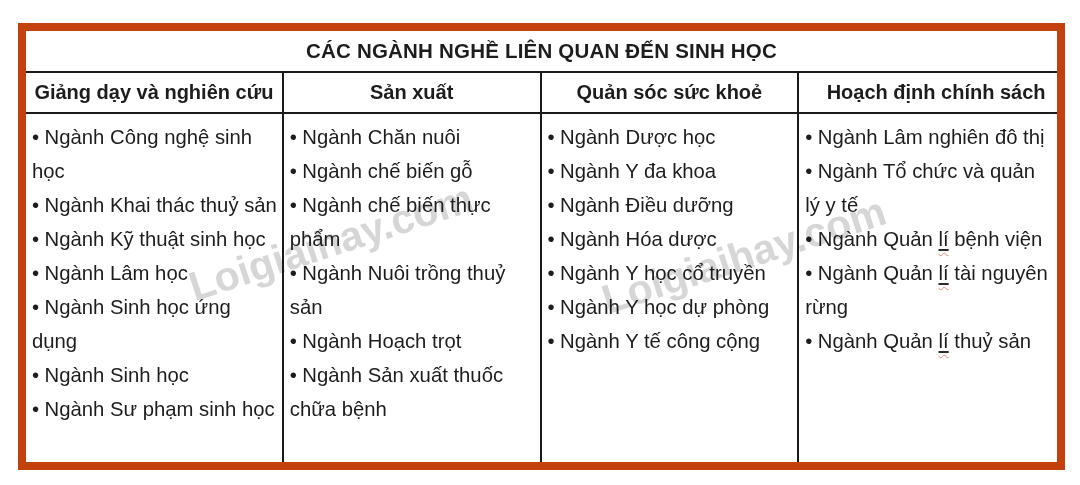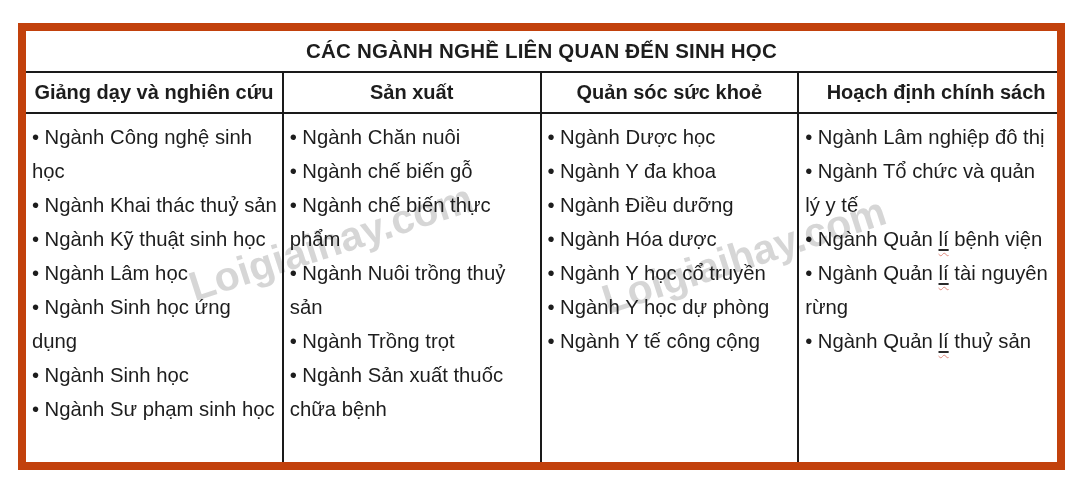--- a/index.html
+++ b/index.html
@@ -89,36 +89,36 @@
       <div class="item"><span class="bullet">•</span><span>Ngành Sinh học ứng dụng</span></div>
       <div class="item"><span class="bullet">•</span><span>Ngành Sinh học</span></div>
       <div class="item"><span class="bullet">•</span><span>Ngành Sư phạm sinh học</span></div>
     </div>
 
     <div class="bcell">
       <div class="item"><span class="bullet">•</span><span>Ngành Chăn nuôi</span></div>
       <div class="item"><span class="bullet">•</span><span>Ngành chế biến gỗ</span></div>
       <div class="item"><span class="bullet">•</span><span>Ngành chế biến thực phẩm</span></div>
       <div class="item"><span class="bullet">•</span><span>Ngành Nuôi trồng thuỷ sản</span></div>
-      <div class="item"><span class="bullet">•</span><span>Ngành Trồng trọt</span></div>
+      <div class="item"><span class="bullet">•</span><span>Ngành Hoạch trọt</span></div>
       <div class="item"><span class="bullet">•</span><span>Ngành Sản xuất thuốc chữa bệnh</span></div>
     </div>
 
     <div class="bcell">
       <div class="item"><span class="bullet">•</span><span>Ngành Dược học</span></div>
       <div class="item"><span class="bullet">•</span><span>Ngành Y đa khoa</span></div>
       <div class="item"><span class="bullet">•</span><span>Ngành Điều dưỡng</span></div>
       <div class="item"><span class="bullet">•</span><span>Ngành Hóa dược</span></div>
       <div class="item"><span class="bullet">•</span><span>Ngành Y học cổ truyền</span></div>
       <div class="item"><span class="bullet">•</span><span>Ngành Y học dự phòng</span></div>
       <div class="item"><span class="bullet">•</span><span>Ngành Y tế công cộng</span></div>
     </div>
 
     <div class="bcell">
-      <div class="item"><span class="bullet">•</span><span>Ngành Lâm nghiệp đô thị</span></div>
+      <div class="item"><span class="bullet">•</span><span>Ngành Lâm nghiên đô thị</span></div>
       <div class="item"><span class="bullet">•</span><span>Ngành Tổ chức và quản lý y tế</span></div>
       <div class="item"><span class="bullet">•</span><span>Ngành Quản </span><span class="spell-o"><span class="spell-i">lí</span></span><span> bệnh viện</span></div>
       <div class="item"><span class="bullet">•</span><span>Ngành Quản </span><span class="spell-o"><span class="spell-i">lí</span></span><span> tài nguyên rừng</span></div>
       <div class="item"><span class="bullet">•</span><span>Ngành Quản </span><span class="spell-o"><span class="spell-i">lí</span></span><span> thuỷ sản</span></div>
     </div>
 
   </div>
 </div>
 
 </body></html>

